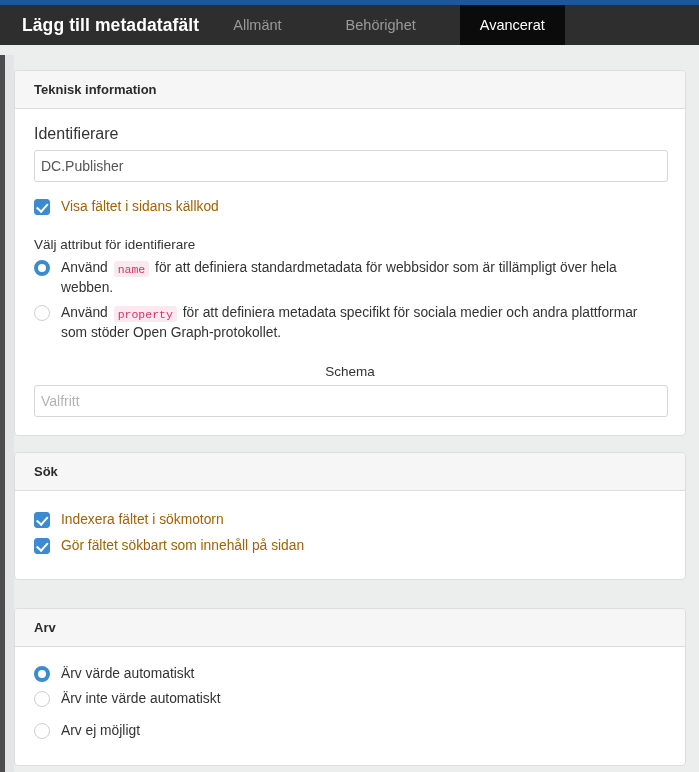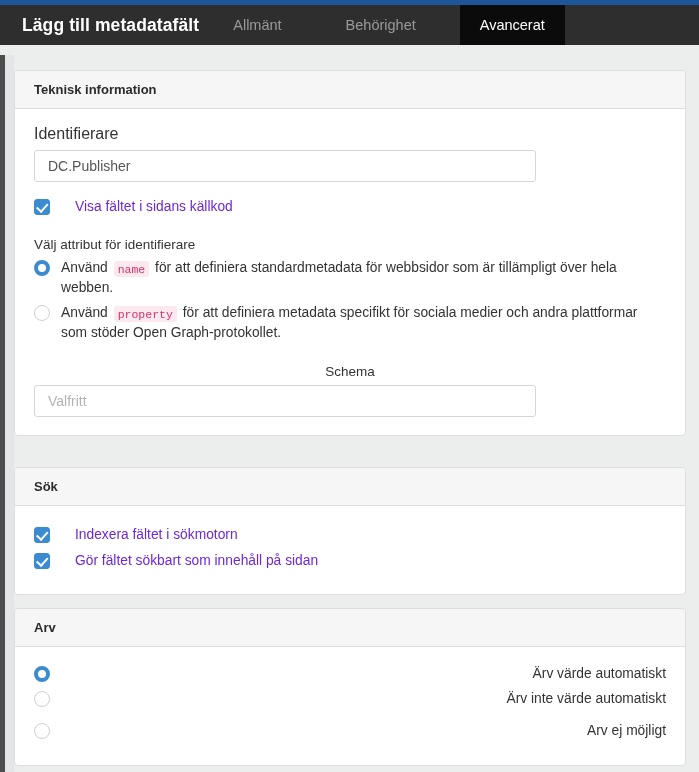--- a/index.html
+++ b/index.html
@@ -71,52 +71,52 @@
     border-radius: 4px 4px 0 0;
     display: flex; align-items: center;
     padding-left: 19px;
     font-size: 13px;
     font-weight: bold;
     color: #2b2b2b;
   }
   .panel-body { padding: 16px 19px 14px 19px; }
 
   #panel-teknisk { top: 70px; height: 366px; }
-  #panel-sok     { top: 467px; height: 128px; }
+  #panel-sok     { top: 452px; height: 128px; }
   #panel-arv     { top: 608px; height: 158px; }
 
   
   .field-label {
     font-size: 16px;
     color: #333333;
     margin-bottom: 7px;
   }
   .text-input {
     display: block;
-    width: 502px;
+    width: 634px;
     height: 32px;
     border: 1px solid #d6d6d6;
     border-radius: 3px;
-    padding: 0 13px;
+    padding: 0 6px;
     font-size: 14px;
     font-family: "Liberation Sans", sans-serif;
     color: #555555;
     background: #ffffff;
     outline: none;
   }
   .text-input::placeholder { color: #b3b3b3; }
 
   .check-row {
     display: flex; align-items: flex-start;
     margin-top: 16px;
     cursor: pointer;
   }
   .check-row .lbl {
-    font-size: 13.8px; color: #6d28d9;
-    margin-left: 25px; line-height: 17px; padding-top: 0px;
+    font-size: 13.8px; color: #a16207;
+    margin-left: 11px; line-height: 17px; padding-top: 0px;
   }
 
   .cbox {
     flex: 0 0 auto;
     width: 16px; height: 16px;
     border-radius: 3px;
     position: relative;
     margin-top: 1px;
   }
   .cbox.on { background: #3b8bd0; border: 1px solid #3b8bd0; }
@@ -132,21 +132,20 @@
 
   .group-label {
     font-size: 13.5px; color: #333333;
     margin-top: 22px; margin-bottom: 6px;
   }
 
   .radio-row {
     display: flex; align-items: flex-start;
     margin-top: 6px;
     cursor: pointer;
-    justify-content: space-between;
   }
   .radio-row .rlbl {
     font-size: 13.8px; color: #333333;
     margin-left: 11px; line-height: 19px;
     max-width: 620px;
   }
   .rbox {
     flex: 0 0 auto;
     width: 16px; height: 16px;
     border-radius: 50%;

